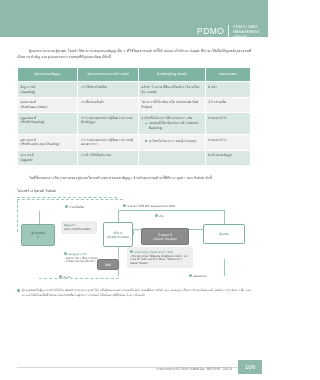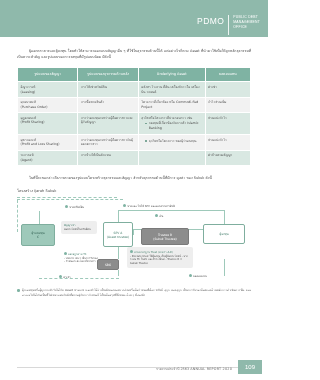--- a/index.html
+++ b/index.html
@@ -9,21 +9,21 @@
     font-family:"DejaVu Sans","Liberation Sans",sans-serif;
     color:#3a3a3a;
     position:relative;
   }
   
   .header-band{
     position:absolute;left:0;top:0;width:268px;height:37px;
     background:#8fb9ab;
   }
   .logo{
-    position:absolute;right:8px;top:15px;
+    position:absolute;right:8px;top:25px;
     display:flex;align-items:flex-start;gap:4px;
   }
   .logo-mark{
     font-size:8.5px;letter-spacing:.4px;color:#ffffff;
     font-family:"Liberation Sans",sans-serif;font-weight:400;
     line-height:9px;padding-top:2px;
   }
   .logo-rule{width:1px;height:20px;background:#ffffff;opacity:.85;}
   .logo-sub{
     font-size:3.4px;line-height:5.2px;color:#ffffff;letter-spacing:.25px;

